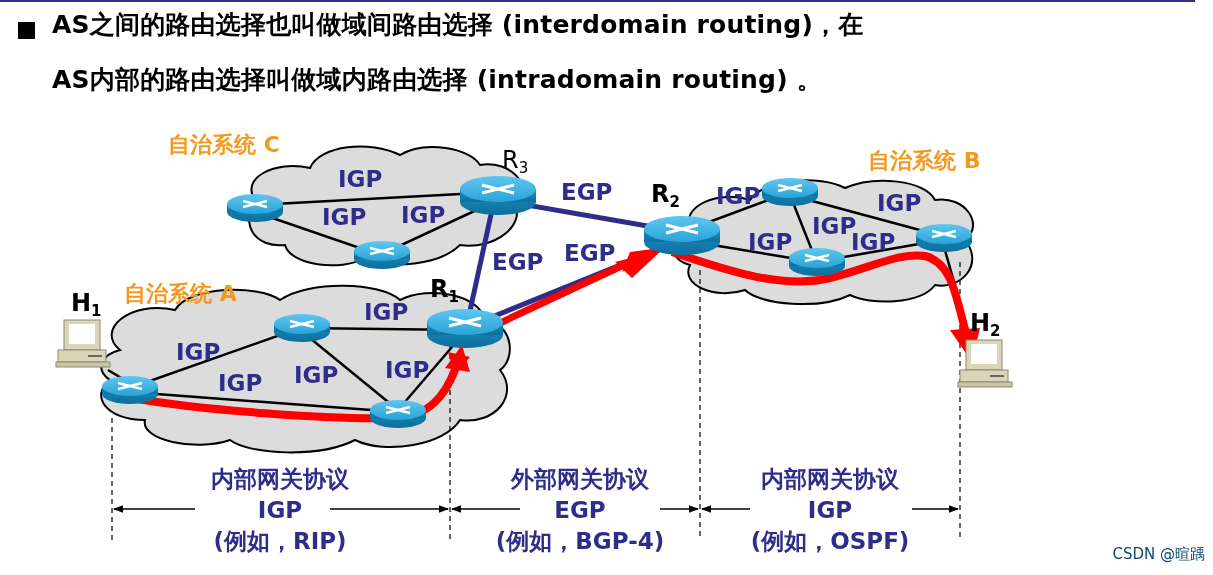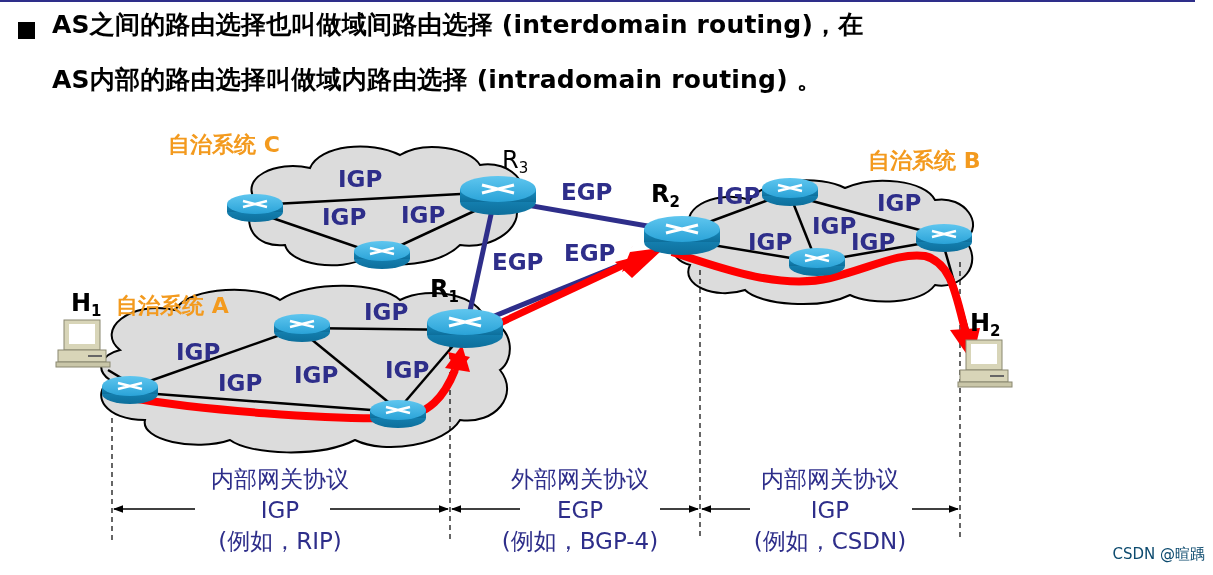--- a/index.html
+++ b/index.html
@@ -8,21 +8,21 @@
   .bullet { position:absolute; left:18px; top:22px; width:17px; height:17px; background:#000; }
   .heading { position:absolute; left:52px; font-weight:bold; font-size:25px; color:#000; white-space:nowrap; letter-spacing:0.2px; }
   .h1line { top:8px; }
   .h2line { top:63px; }
   svg.diagram { position:absolute; left:0; top:0; }
   .as-label { position:absolute; font-weight:bold; font-size:22px; color:#f39a1e; white-space:nowrap; }
   .lbl { position:absolute; font-weight:bold; color:#2e2e8a; white-space:nowrap; font-size:23px; }
   .rname { position:absolute; color:#000000; font-size:24px; white-space:nowrap; }
   .rname sub { font-size:15px; vertical-align:-5px; }
   .rname.bold { font-weight:bold; }
-  .proto { position:absolute; text-align:center; font-weight:normal; color:#2e2e8a; font-size:23px; line-height:31px; white-space:nowrap; }
+  .proto { position:absolute; text-align:center; font-weight:bold; color:#2e2e8a; font-size:23px; line-height:31px; white-space:nowrap; }
   .watermark { position:absolute; right:8px; top:545px; font-size:15px; color:#0c4a6e; white-space:nowrap; }
 </style>
 </head>
 <body>
 
 <div class="topline"></div>
 <div class="bullet"></div>
 <div class="heading h1line">AS之间的路由选择也叫做域间路由选择 (interdomain routing)，在</div>
 <div class="heading h2line">AS内部的路由选择叫做域内路由选择 (intradomain routing) 。</div>
 
@@ -210,21 +210,21 @@
     <rect x="8" y="0" width="36" height="30" fill="#d8d5b8" stroke="#8a8870" stroke-width="1"></rect>
     <rect x="13" y="4" width="26" height="20" fill="#ffffff"></rect>
     <rect x="2" y="30" width="48" height="12" fill="#d8d5b8" stroke="#8a8870" stroke-width="1"></rect>
     <rect x="32" y="35" width="14" height="2" fill="#666"></rect>
     <rect x="0" y="42" width="54" height="5" fill="#c9c6a8" stroke="#8a8870" stroke-width="1"></rect>
   </g>
 </svg>
 
 <div class="as-label" style="left:168px; top:130px;">自治系统 C</div>
 <div class="as-label" style="left:868px; top:146px;">自治系统 B</div>
-<div class="as-label" style="left:116px; top:279px;margin-top:12px;">自治系统 A</div>
+<div class="as-label" style="left:124px; top:279px;">自治系统 A</div>
 
 <div class="rname" style="left:502px; top:146px;"><span>R</span><sub>3</sub></div>
 <div class="rname bold" style="left:651px; top:180px;"><span>R</span><sub>2</sub></div>
 <div class="rname bold" style="left:430px; top:275px;"><span>R</span><sub>1</sub></div>
 <div class="rname bold" style="left:71px; top:289px;"><span>H</span><sub>1</sub></div>
 <div class="rname bold" style="left:970px; top:309px;"><span>H</span><sub>2</sub></div>
 
 <div class="lbl" style="left:338px; top:166px;">IGP</div>
 <div class="lbl" style="left:322px; top:204px;">IGP</div>
 <div class="lbl" style="left:401px; top:202px;">IGP</div>
@@ -251,16 +251,16 @@
   <div>(例如，RIP)</div>
 </div>
 <div class="proto" style="left:465px; width:230px; top:464px;">
   <div>外部网关协议</div>
   <div>EGP</div>
   <div>(例如，BGP-4)</div>
 </div>
 <div class="proto" style="left:720px; width:220px; top:464px;">
   <div>内部网关协议</div>
   <div>IGP</div>
-  <div>(例如，CSDN)</div>
+  <div>(例如，OSPF)</div>
 </div>
 
 <div class="watermark">CSDN @暄踽</div>
 
 </body></html>

